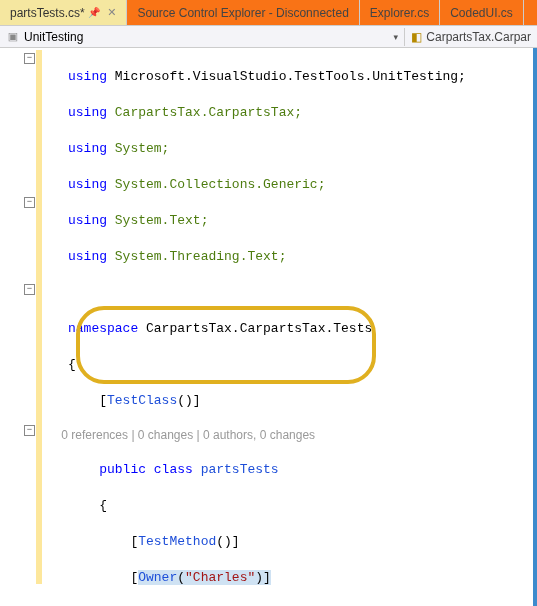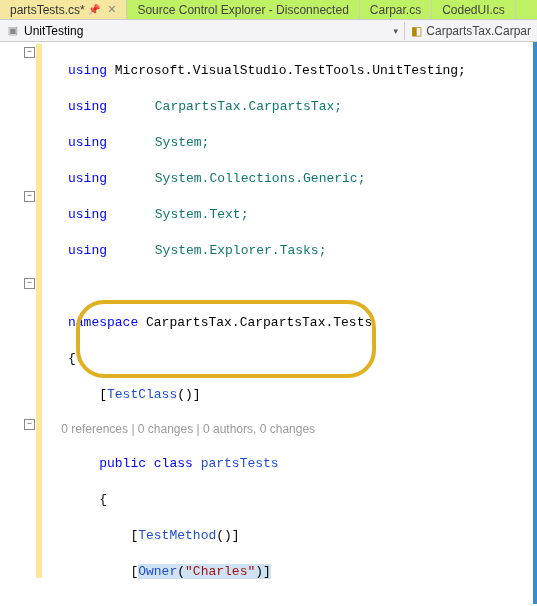--- a/index.html
+++ b/index.html
@@ -6,23 +6,23 @@
 body {
   font-family: Consolas, 'Courier New', monospace;
   font-size: 13px;
   background: #fff;
   width: 537px;
   height: 606px;
   overflow: hidden;
 }
 .tab-bar {
   display: flex;
-  background: #bef264;
+  background: #f97316;
   border-bottom: 1px solid #ccc;
-  height: 20px;
+  height: 26px;
   font-family: 'Segoe UI', sans-serif;
   font-size: 12px;
 }
 .tab {
   padding: 2px 10px;
   border-right: 1px solid #ccc;
   color: #444;
   display: flex;
   align-items: center;
   gap: 4px;
@@ -108,21 +108,21 @@
   line-height: 9px;
   text-align: center;
   color: #555;
   margin-top: 3px;
   cursor: pointer;
 }
 .kw { color: #0000ff; }
 .type { color: #1d4ed8; }
 .str { color: #a31515; }
 .txt { color: #000; }
-.gray { color: #0f766e; padding-left: 40px; }
+.gray { color: #4d7c0f; }
 .codelens {
   font-family: 'Segoe UI', sans-serif;
   font-size: 12px;
   color: #999;
   height: 15px;
   line-height: 15px;
 }
 .highlight-oval {
   position: absolute;
   border: 4px solid #e0b020;
@@ -137,21 +137,21 @@
 <div class="tab-bar">
   <div class="tab active">
     <span>partsTests.cs*</span>
     <span class="pin">📌</span>
     <span class="close">✕</span>
   </div>
   <div class="tab">
     <span>Source Control Explorer - Disconnected</span>
   </div>
   <div class="tab">
-    <span>Carpar.cs</span>
+    <span>Explorer.cs</span>
   </div>
   <div class="tab">
     <span>CodedUI.cs</span>
   </div>
 </div>
 
 <div class="nav-bar">
   <div class="nav-dropdown">
     <span class="icon-cls">▣</span>
     <span>UnitTesting</span>
@@ -170,21 +170,21 @@
     <div class="outline-box" style="top:233px">−</div>
     <div class="outline-box" style="top:374px">−</div>
   </div>
   <div class="margin-bar"></div>
   <div class="code-area">
 <div class="line"><span class="kw">using</span><span class="txt"> Microsoft.VisualStudio.TestTools.UnitTesting;</span></div>
 <div class="line"><span class="kw">using</span><span class="gray"> CarpartsTax.CarpartsTax;</span></div>
 <div class="line"><span class="kw">using</span><span class="gray"> System;</span></div>
 <div class="line"><span class="kw">using</span><span class="gray"> System.Collections.Generic;</span></div>
 <div class="line"><span class="kw">using</span><span class="gray"> System.Text;</span></div>
-<div class="line"><span class="kw">using</span><span class="gray"> System.Explorer.Tasks;</span></div>
+<div class="line"><span class="kw">using</span><span class="gray"> System.Threading.Text;</span></div>
 <div class="line"></div>
 <div class="line"><span class="kw">namespace</span><span class="txt"> CarpartsTax.CarpartsTax.Tests</span></div>
 <div class="line"><span class="txt">{</span></div>
 <div class="line"><span class="txt">    [</span><span class="type">TestClass</span><span class="txt">()]</span></div>
 <div class="codelens">    <span>0 references | 0 changes | 0 authors, 0 changes</span></div>
 <div class="line"><span class="kw">    public</span><span class="kw"> class</span><span class="type"> partsTests</span></div>
 <div class="line"><span class="txt">    {</span></div>
 <div class="line"><span class="txt">        [</span><span class="type">TestMethod</span><span class="txt">()]</span></div>
 <div class="line"><span class="txt">        [</span><span class="sel"><span class="type">Owner</span><span class="txt">(</span><span class="str">"Charles"</span><span class="txt">)]</span></span></div>
 

